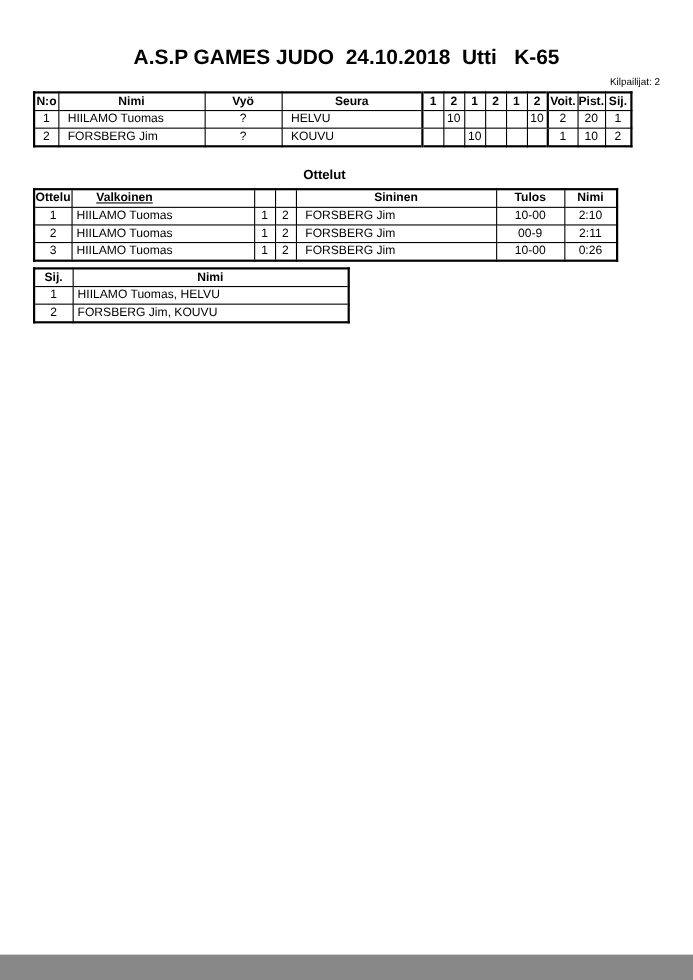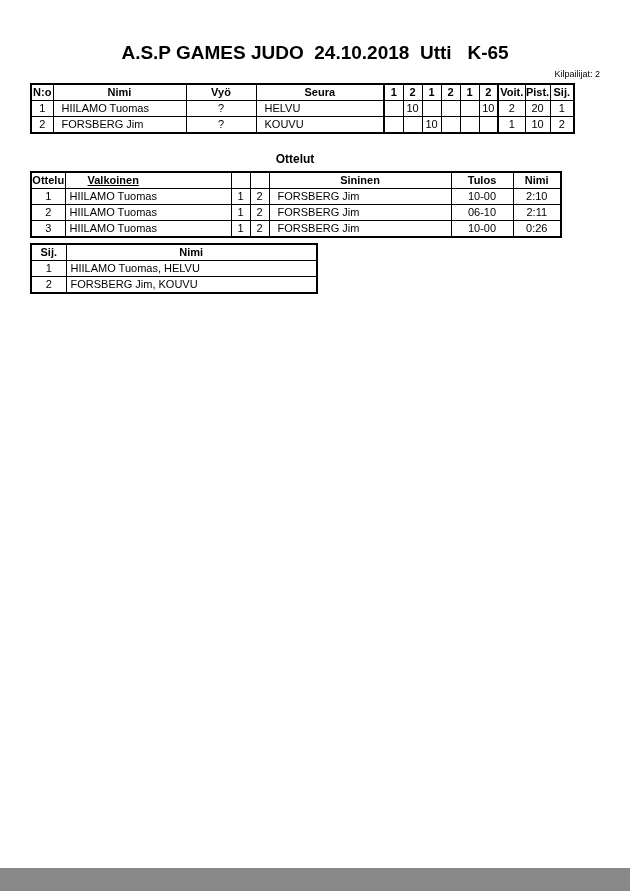--- a/index.html
+++ b/index.html
@@ -147,21 +147,21 @@
         <td class="left">FORSBERG Jim</td>
         <td>10-00</td>
         <td>2:10</td>
       </tr>
       <tr>
         <td>2</td>
         <td class="left4">HIILAMO Tuomas</td>
         <td>1</td>
         <td>2</td>
         <td class="left">FORSBERG Jim</td>
-        <td>06-10</td>
+        <td>00-9</td>
         <td>2:11</td>
       </tr>
       <tr>
         <td>3</td>
         <td class="left4">HIILAMO Tuomas</td>
         <td>1</td>
         <td>2</td>
         <td class="left">FORSBERG Jim</td>
         <td>10-00</td>
         <td>0:26</td>

